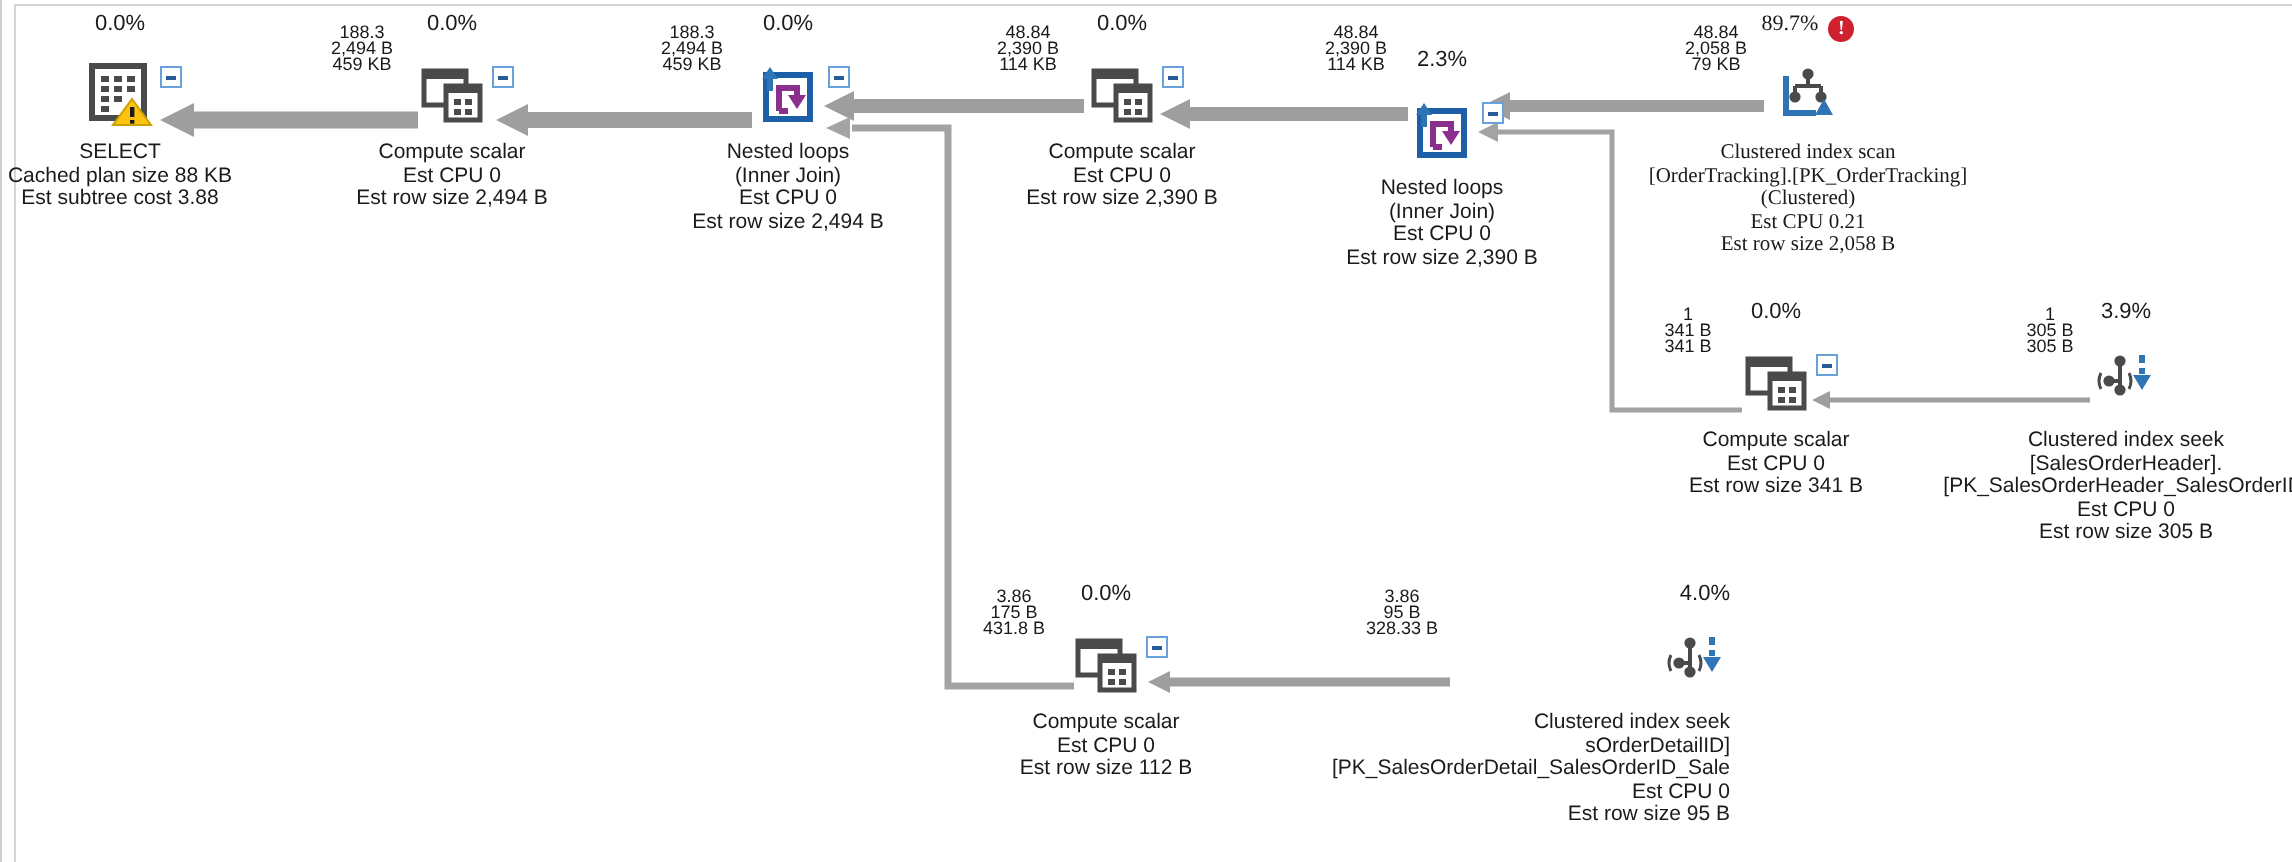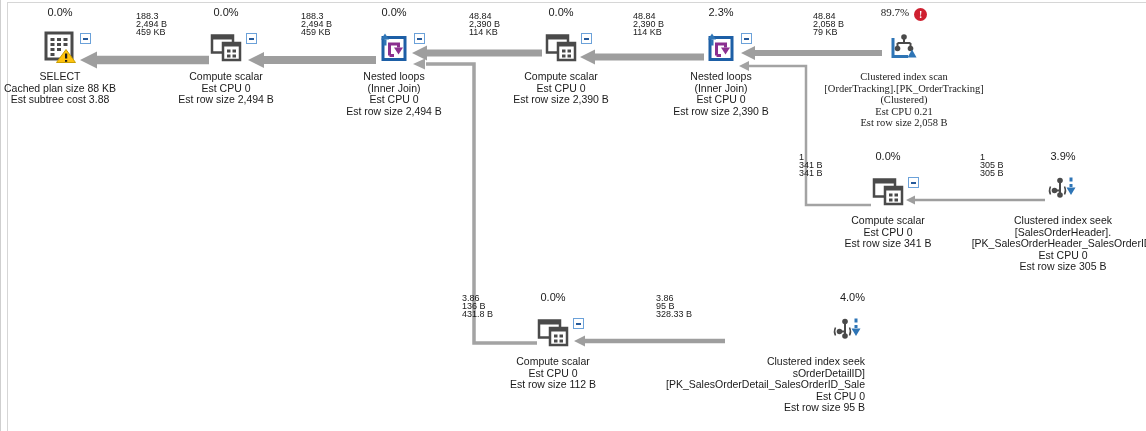--- a/index.html
+++ b/index.html
@@ -20,21 +20,21 @@
   .minus::after {
     content:""; position:absolute; left:2px; right:2px; top:4px; height:2px; background:#265a9a;
   }
   .alert {
     display:inline-block; width:13px; height:13px; margin-left:5px; vertical-align:-2px;
     background:#cf2030; border-radius:50%; color:#fff; font-size:10px; font-weight:bold;
     line-height:13px; text-align:center;
   }
   .alert::after { content:"!"; }
   .ntext { margin-top:7px; font-size:10.5px; line-height:11.5px; white-space:nowrap; }
-  .elabel { position:absolute; width:90px; text-align:left; font-size:9px; line-height:8px; z-index:1; white-space:nowrap; }
+  .elabel { position:absolute; width:90px; text-align:center; font-size:9px; line-height:8px; z-index:1; white-space:nowrap; }
 </style>
 </head>
 <body>
 
 <div class="canvas">
 
   <div class="border-line" style="left:0;top:0;width:1px;height:431px;background:#cfcfcf;"></div>
   <div class="border-line" style="left:7px;top:2px;width:1139px;height:1px;"></div>
   <div class="border-line" style="left:7px;top:2px;width:1px;height:429px;"></div>
 
@@ -88,21 +88,21 @@
       <div>341 B</div>
       <div>341 B</div>
   </div>
   <div class="elabel" style="left:980px;top:153px;">
     <div>1</div>
       <div>305 B</div>
       <div>305 B</div>
   </div>
   <div class="elabel" style="left:462px;top:294px;">
     <div>3.86</div>
-      <div>136 B</div>
+      <div>175 B</div>
       <div>431.8 B</div>
   </div>
   <div class="elabel" style="left:656px;top:294px;">
     <div>3.86</div>
       <div>95 B</div>
       <div>328.33 B</div>
   </div>
 
   <div class="node" style="left:-60px;top:6px;">
     <div class="pct"><span>0.0%</span></div>
@@ -197,21 +197,21 @@
       </svg>
       <span class="minus"></span>
     </div>
     <div class="ntext">
       <div>Compute scalar</div>
       <div>Est CPU  0</div>
       <div>Est row size  2,390 B</div>
     </div>
   </div>
 
-  <div class="node" style="left:601px;top:6px;">
+  <div class="node" style="left:601px;top:24px;">
     <div class="pct"><span>2.3%</span></div>
     <div class="icon-row">
       <svg width="34" height="34" viewBox="0 0 34 34">
         <rect x="6" y="7.5" width="22" height="22" fill="#fff" stroke="#1d5fa6" stroke-width="3"></rect>
         <path d="M12.5,25.5 V14 H21.5 V17.5" fill="none" stroke="#8b2f8f" stroke-width="3"></path>
         <path d="M12.5,25.5 H17" fill="none" stroke="#8b2f8f" stroke-width="3"></path>
         <polygon points="21.5,24.5 17,17.5 26,17.5" fill="#8b2f8f"></polygon>
         <polygon points="8,3.5 12,9.5 4,9.5" fill="#2e75b6"></polygon>
         <rect x="6.5" y="9.5" width="3" height="6" fill="#2e75b6"></rect>
       </svg>

